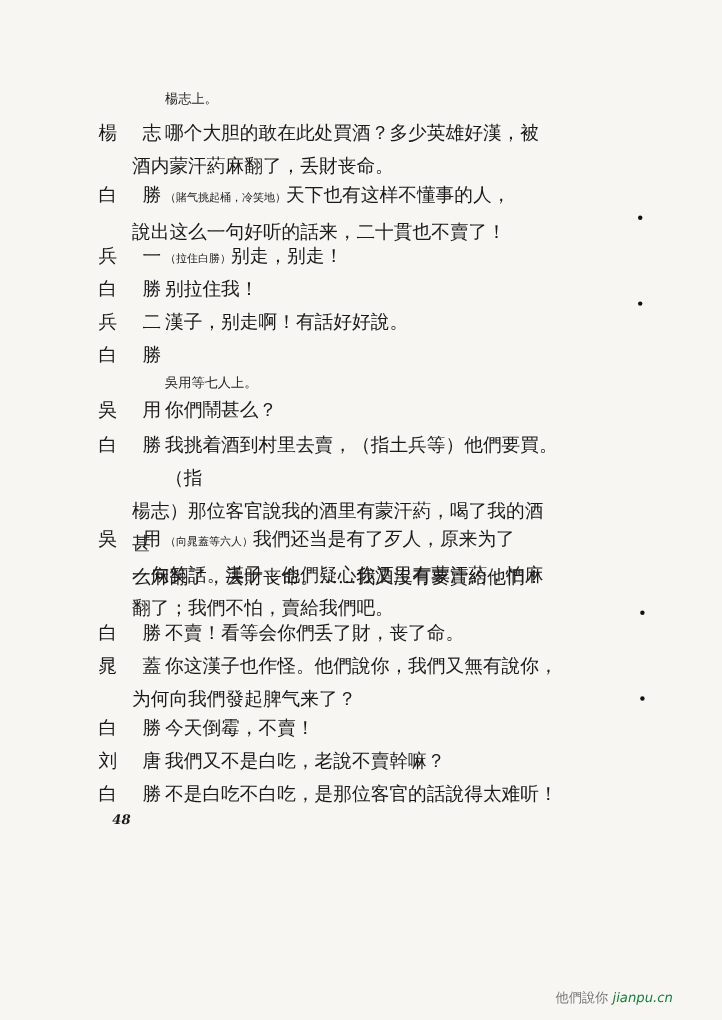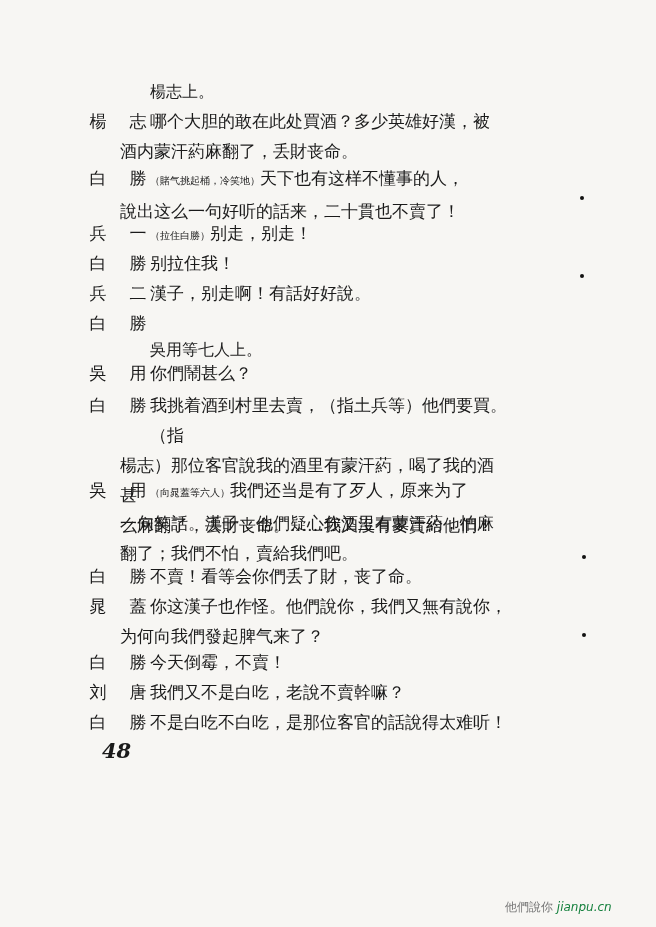--- a/index.html
+++ b/index.html
@@ -4,38 +4,38 @@
   <style>
     html, body { margin: 0; padding: 0; }
     body {
       width: 656px; height: 927px; position: relative; overflow: hidden;
       background: #f7f6f3;
       font-family: "DejaVu Serif", "Liberation Serif", serif;
       color: #1a1a1a;
     }
     .page { position: absolute; left: 0; top: 0; width: 656px; height: 927px; }
     .stage {
-      position: absolute; left: 150px; font-size: 16px; color: #222;
+      position: absolute; left: 150px; font-size: 12px; color: #222;
     }
     .line {
       position: absolute; left: 88px; width: 420px; font-size: 17px; line-height: 30px;
     }
     .speaker {
       position: absolute; left: 0; top: 0; width: 60px;
       letter-spacing: 0;
       display: flex; justify-content: space-between;
     }
     .speaker span { display: inline-block; width: 20px; text-align: center; }
     .speech {
       margin-left: 62px; display: block; text-indent: 0;
     }
     .cont { display: block; margin-left: 32px; margin-top: 0; }
     .dir { font-size: 10px; }
     .pagenum {
-      position: absolute; left: 102px; top: 738px; font-size: 21px; font-style: italic; font-weight: bold;
+      position: absolute; left: 102px; top: 738px; font-size: 12px; font-style: italic; font-weight: bold;
     }
     .dot { position: absolute; width: 4px; height: 4px; background: #111; border-radius: 50%; }
     .watermark {
       position: absolute; left: 505px; top: 899px; font-size: 12px; color: #777;
       font-family: "DejaVu Sans", sans-serif;
     }
     .watermark .site { color: #15803d; font-style: italic; }
   </style>
 </head>
 <body>

